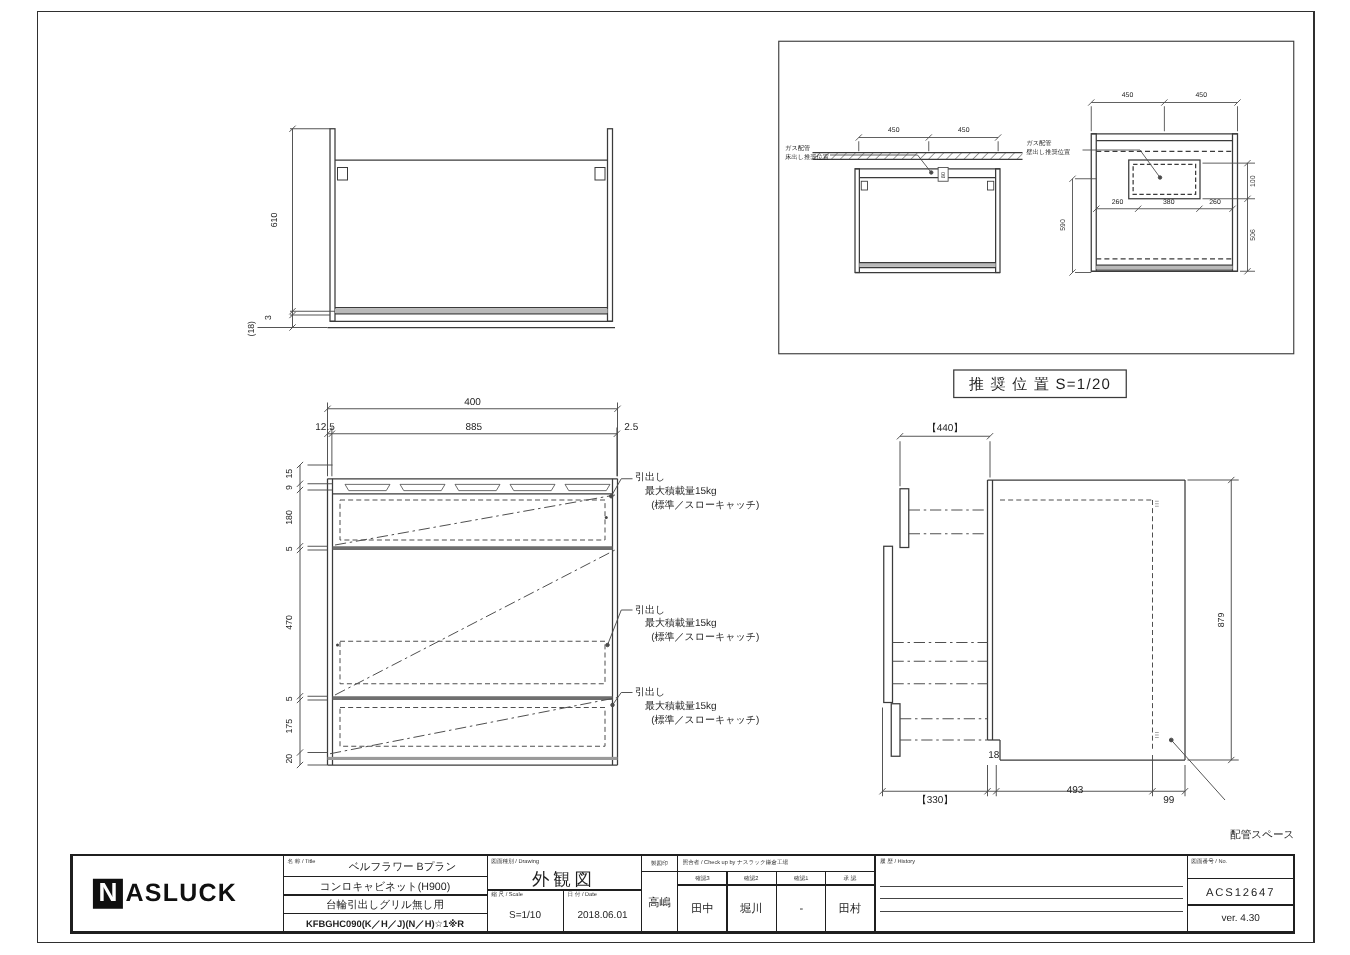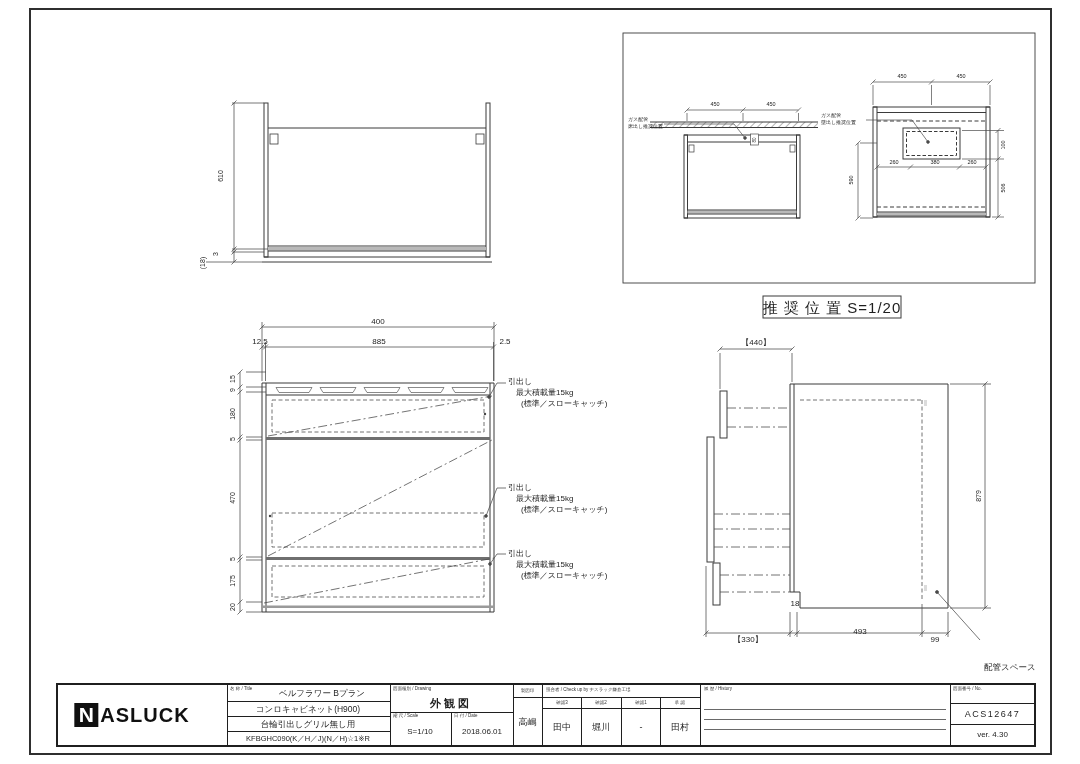--- a/index.html
+++ b/index.html
@@ -7,26 +7,26 @@
          font-family:"Liberation Sans","DejaVu Sans",sans-serif;}
   #lines{position:absolute;left:0;top:0;}
   .t{position:absolute;white-space:nowrap;color:#1e1e1e;line-height:1;
      font-family:"Liberation Sans","DejaVu Sans",sans-serif;}
   .c{transform:translate(-50%,-50%);}
   .cr{transform:translate(-50%,-50%) rotate(-90deg);}
   .f45{font-size:4.5px;color:#333;}
   .f5{font-size:5px;}
   .f55{font-size:5.5px;}
   .f7{font-size:7px;}
-  .f75{font-size:7.5px;}
+  .f75{font-size:7.5px;font-weight:bold;}
   .f8{font-size:8px;}
   .f85{font-size:8.5px;}
   .f9{font-size:9px;}
-  .f95{font-size:15px;letter-spacing:1px;}
-  .f11{font-size:11px;font-weight:bold;letter-spacing:3px;}
+  .f95{font-size:12px;letter-spacing:1px;}
+  .f11{font-size:14px;font-weight:normal;letter-spacing:3px;}
   .logo{position:absolute;transform:translate(-50%,-50%);display:flex;align-items:center;gap:2px;}
   .logo-n{background:#101010;color:#fff;width:24px;height:24px;display:flex;align-items:center;
           justify-content:center;font-weight:bold;font-size:21px;}
   .logo-rest{color:#101010;font-weight:bold;font-size:20px;letter-spacing:1px;}
 </style>
 </head>
 <body>
 
 <div id="sheet">
 

